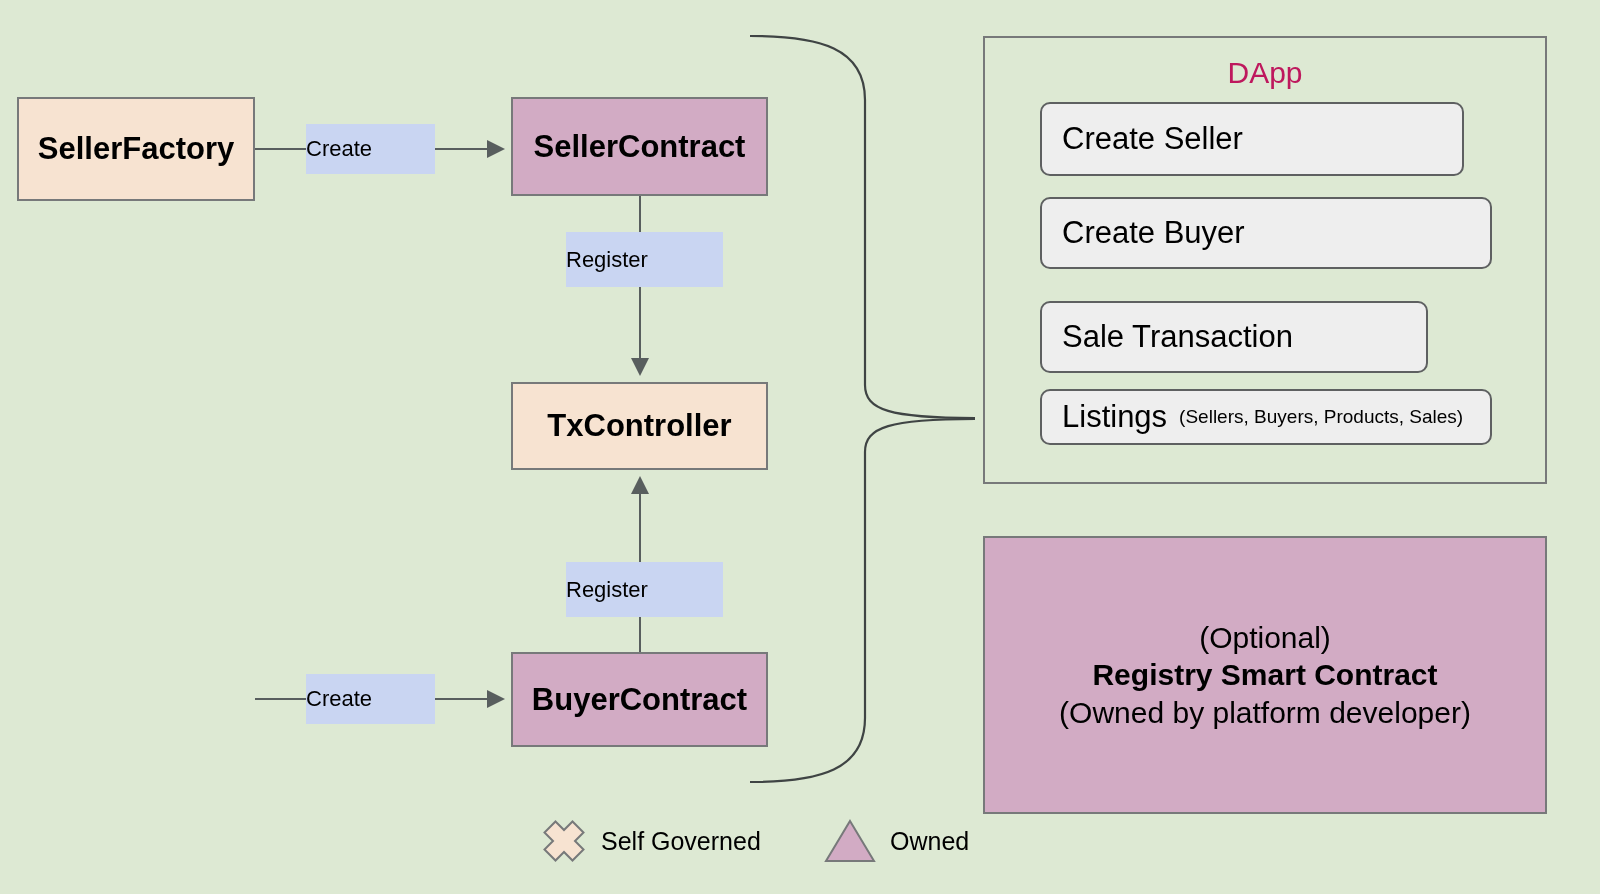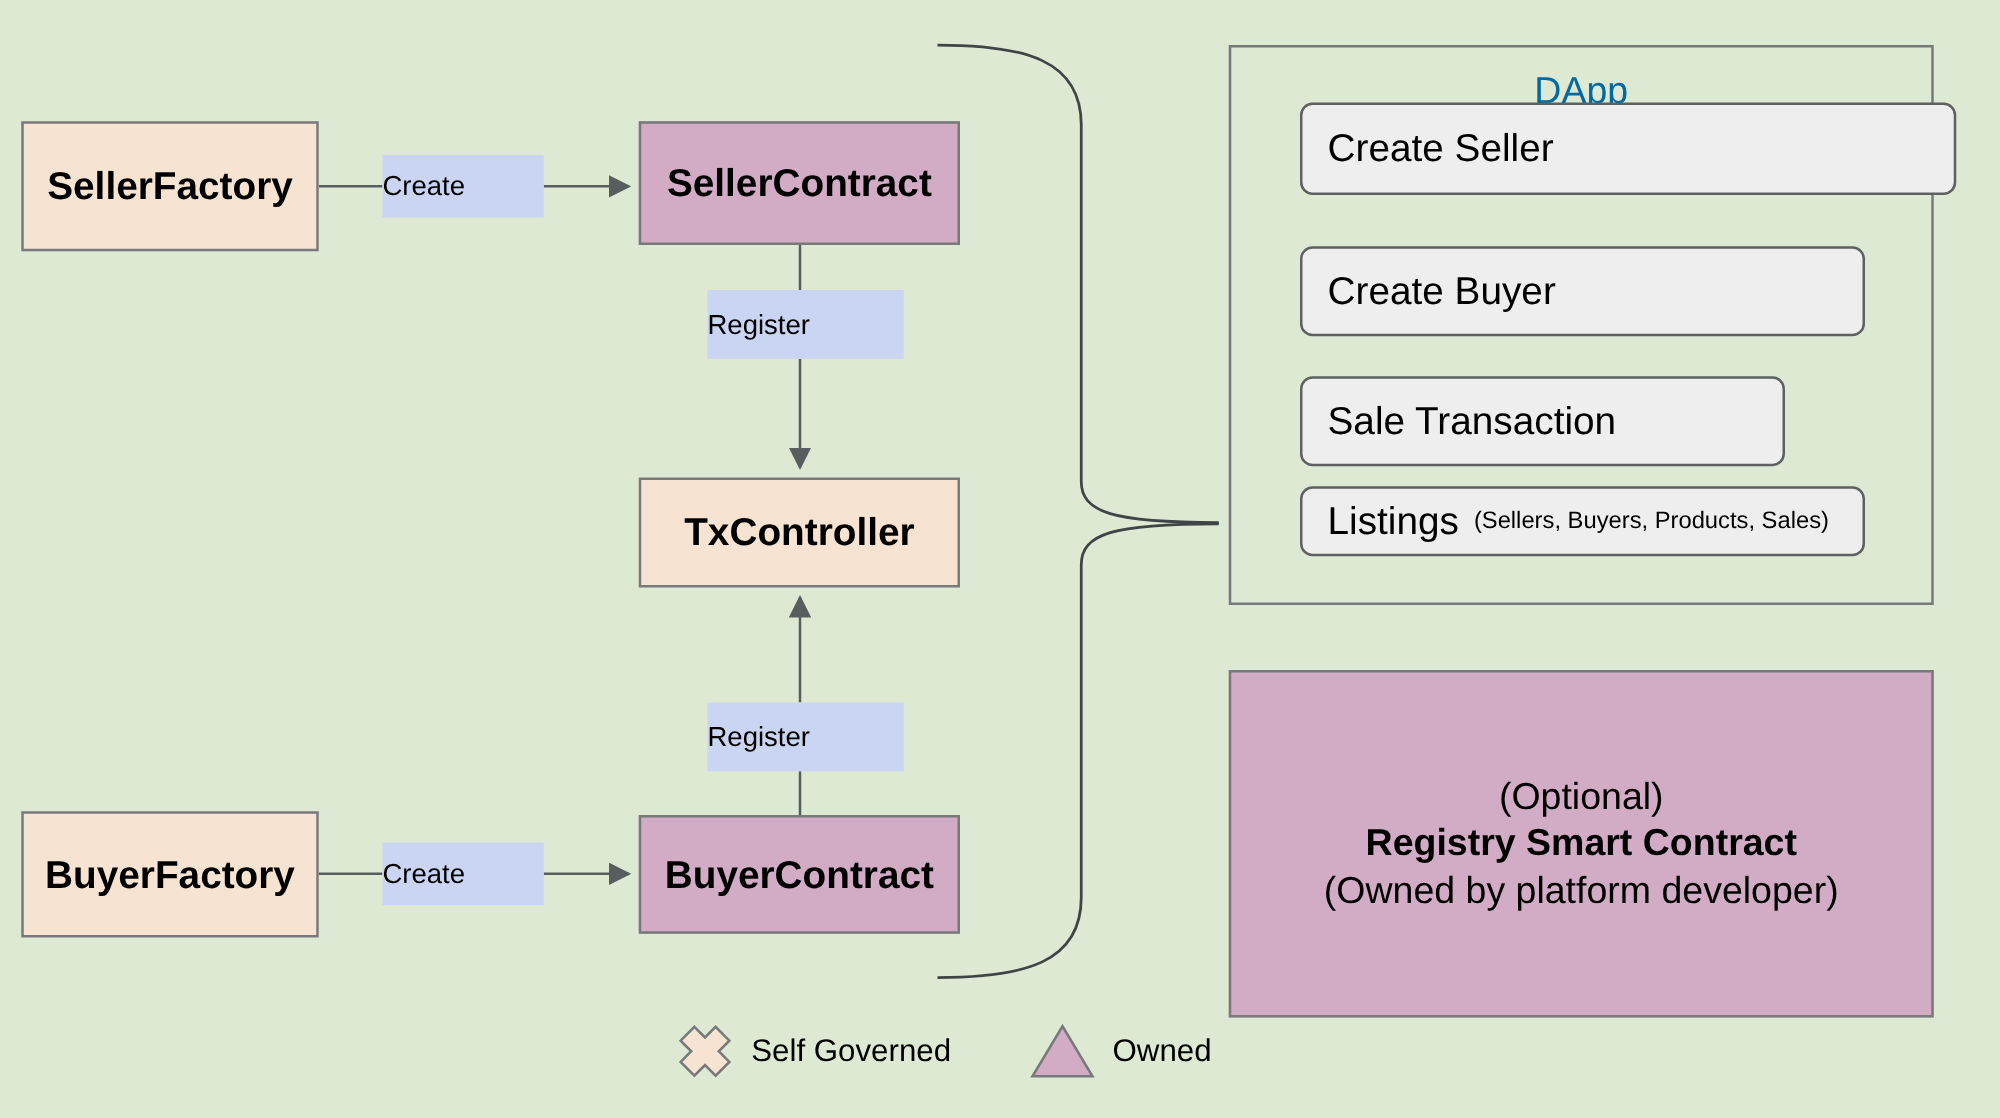--- a/index.html
+++ b/index.html
@@ -53,21 +53,21 @@
     position: absolute;
     box-sizing: border-box;
     border: 2px solid #77797a;
     background: transparent;
   }
   .panel-title {
     position: absolute;
     width: 100%;
     text-align: center;
     font-size: 30px;
-    color: #0369a1;
+    color: #be185d;
   }
   .listitem {
     position: absolute;
     box-sizing: border-box;
     background: #eeeeee;
     border: 2px solid #5e6061;
     border-radius: 10px;
     display: flex;
     align-items: center;
     padding-left: 20px;
@@ -165,36 +165,33 @@
   </div>
 
   <div class="edge-label" style="left:566px; top:562px; width:157px; height:55px;">
     <span>Register</span>
   </div>
 
   <div class="node node-contract" style="left:511px; top:652px; width:257px; height:95px;">
     <span>BuyerContract</span>
   </div>
 
-  <div class="node node-factory" style="left:17px; top:649px; width:238px; height:101px;">
-    <span>BuyerFactory</span>
-  </div>
 
   <div class="edge-label" style="left:306px; top:674px; width:129px; height:50px;">
     <span>Create</span>
   </div>
 
   <div class="panel" style="left:983px; top:36px; width:564px; height:448px;">
   </div>
 
   <div class="panel-title" style="left:983px; top:56px; width:564px;">
     <span>DApp</span>
   </div>
 
-  <div class="listitem" style="left:1040px; top:82px; width:525px; height:74px;">
+  <div class="listitem" style="left:1040px; top:102px; width:424px; height:74px;">
     <span>Create Seller</span>
   </div>
 
   <div class="listitem" style="left:1040px; top:197px; width:452px; height:72px;">
     <span>Create Buyer</span>
   </div>
 
   <div class="listitem" style="left:1040px; top:301px; width:388px; height:72px;">
     <span>Sale Transaction</span>
   </div>

